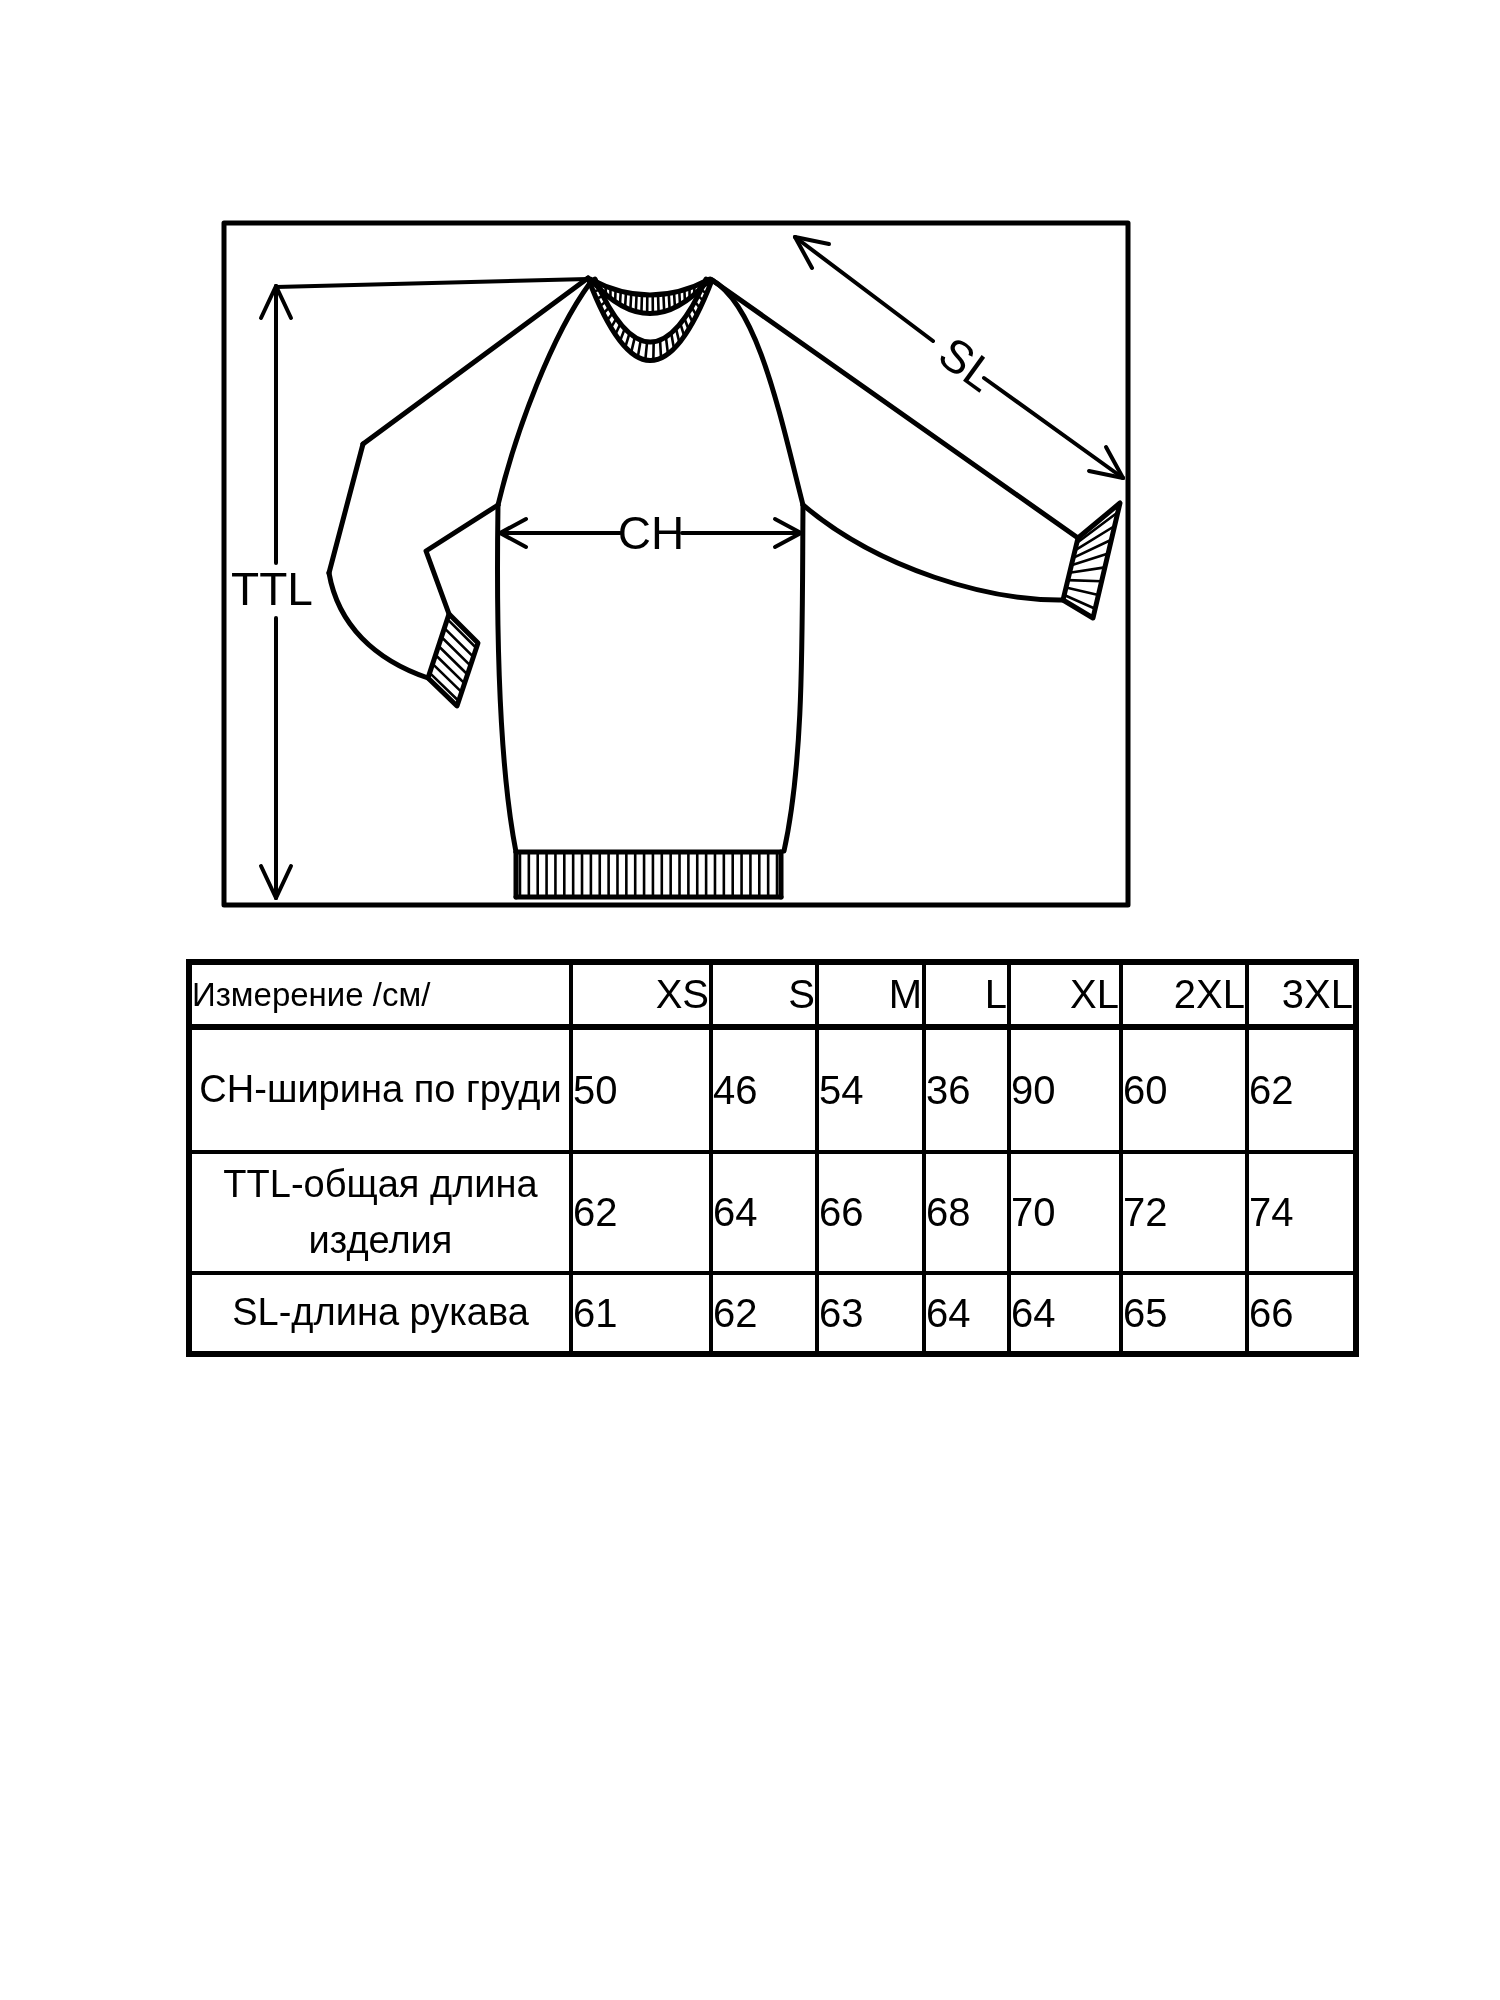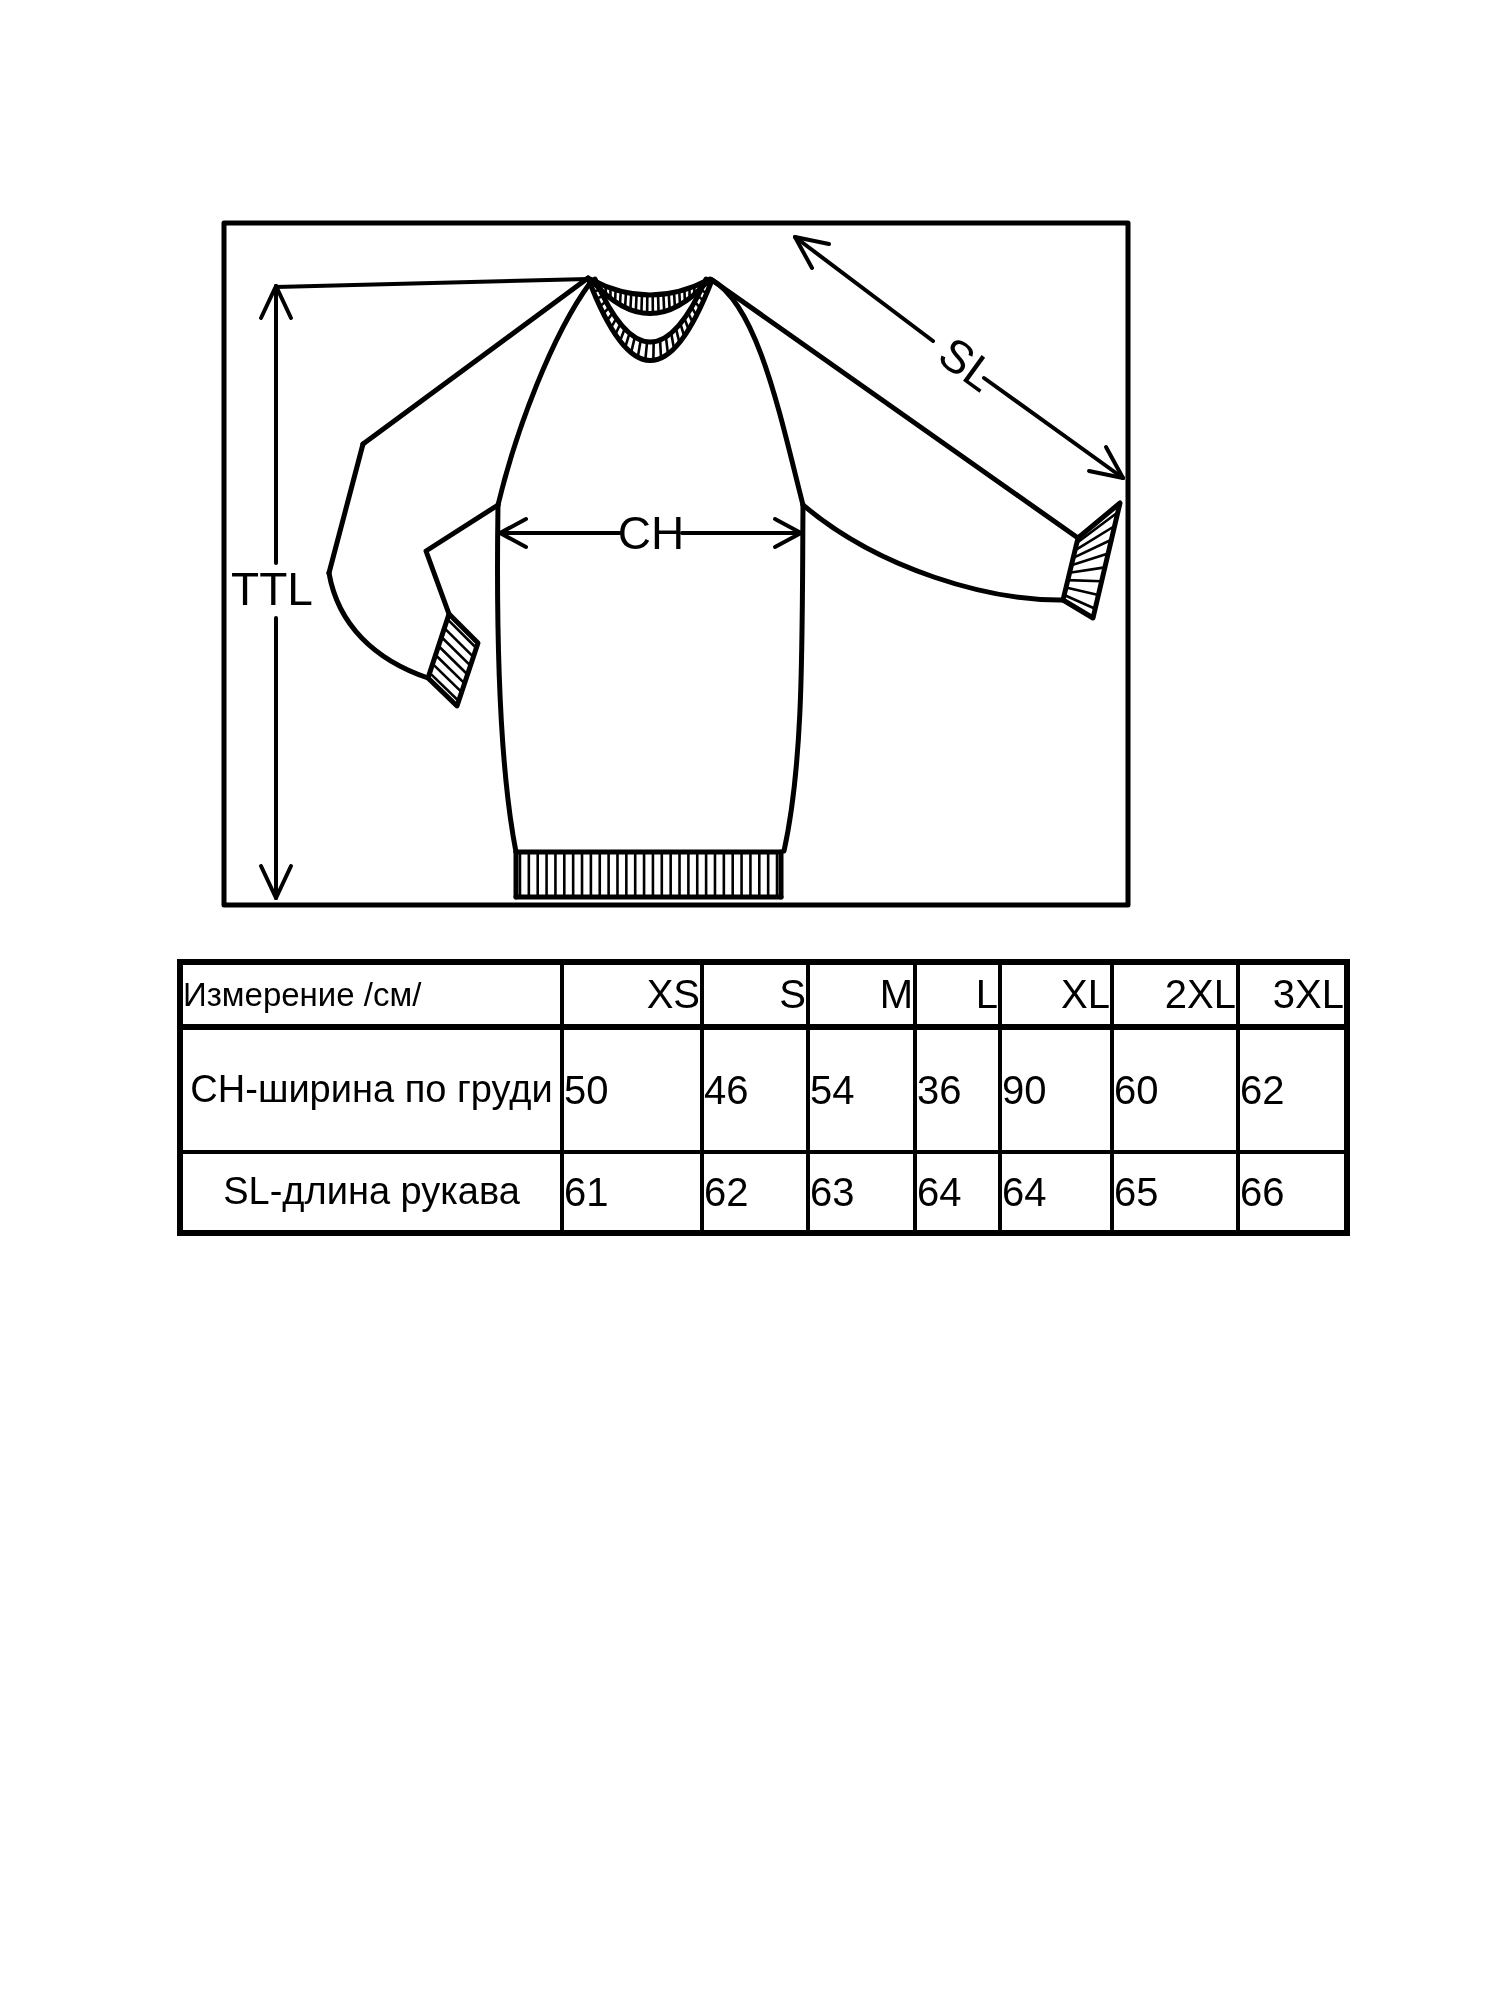--- a/index.html
+++ b/index.html
@@ -17,21 +17,21 @@
   }
   .outline{stroke-width:5;}
   .frame{stroke-width:5;}
   .arrow{stroke-width:4;}
   .hatch line{stroke-width:2.6;}
   .dim-label{
     font-family:"Liberation Sans","DejaVu Sans",sans-serif;
     font-size:46px;fill:#000;stroke:none;
   }
   
-  .size-table-wrap{position:absolute;left:177px;top:959px;}
+  .size-table-wrap{position:absolute;left:186px;top:959px;}
   table.size-table{
     border-collapse:collapse;table-layout:fixed;
     background:#fff;
   }
   table.size-table th,table.size-table td{
     border:4px solid #000;
     padding:0;
     font-family:"Liberation Sans","DejaVu Sans",sans-serif;
     overflow:hidden;
   }
@@ -253,20 +253,30 @@
           <tr style="height: 125px;">
             <td class="row-label">CH-ширина по груди</td>
             <td class="value-cell">50</td>
             <td class="value-cell">46</td>
             <td class="value-cell">54</td>
             <td class="value-cell">36</td>
             <td class="value-cell">90</td>
             <td class="value-cell">60</td>
             <td class="value-cell">62</td>
           </tr>
+          <tr style="height: 121px;">
+            <td class="row-label">TTL-общая длина изделия</td>
+            <td class="value-cell">62</td>
+            <td class="value-cell">64</td>
+            <td class="value-cell">66</td>
+            <td class="value-cell">68</td>
+            <td class="value-cell">70</td>
+            <td class="value-cell">72</td>
+            <td class="value-cell">74</td>
+          </tr>
           <tr style="height: 81px;">
             <td class="row-label">SL-длина рукава</td>
             <td class="value-cell">61</td>
             <td class="value-cell">62</td>
             <td class="value-cell">63</td>
             <td class="value-cell">64</td>
             <td class="value-cell">64</td>
             <td class="value-cell">65</td>
             <td class="value-cell">66</td>
           </tr>

